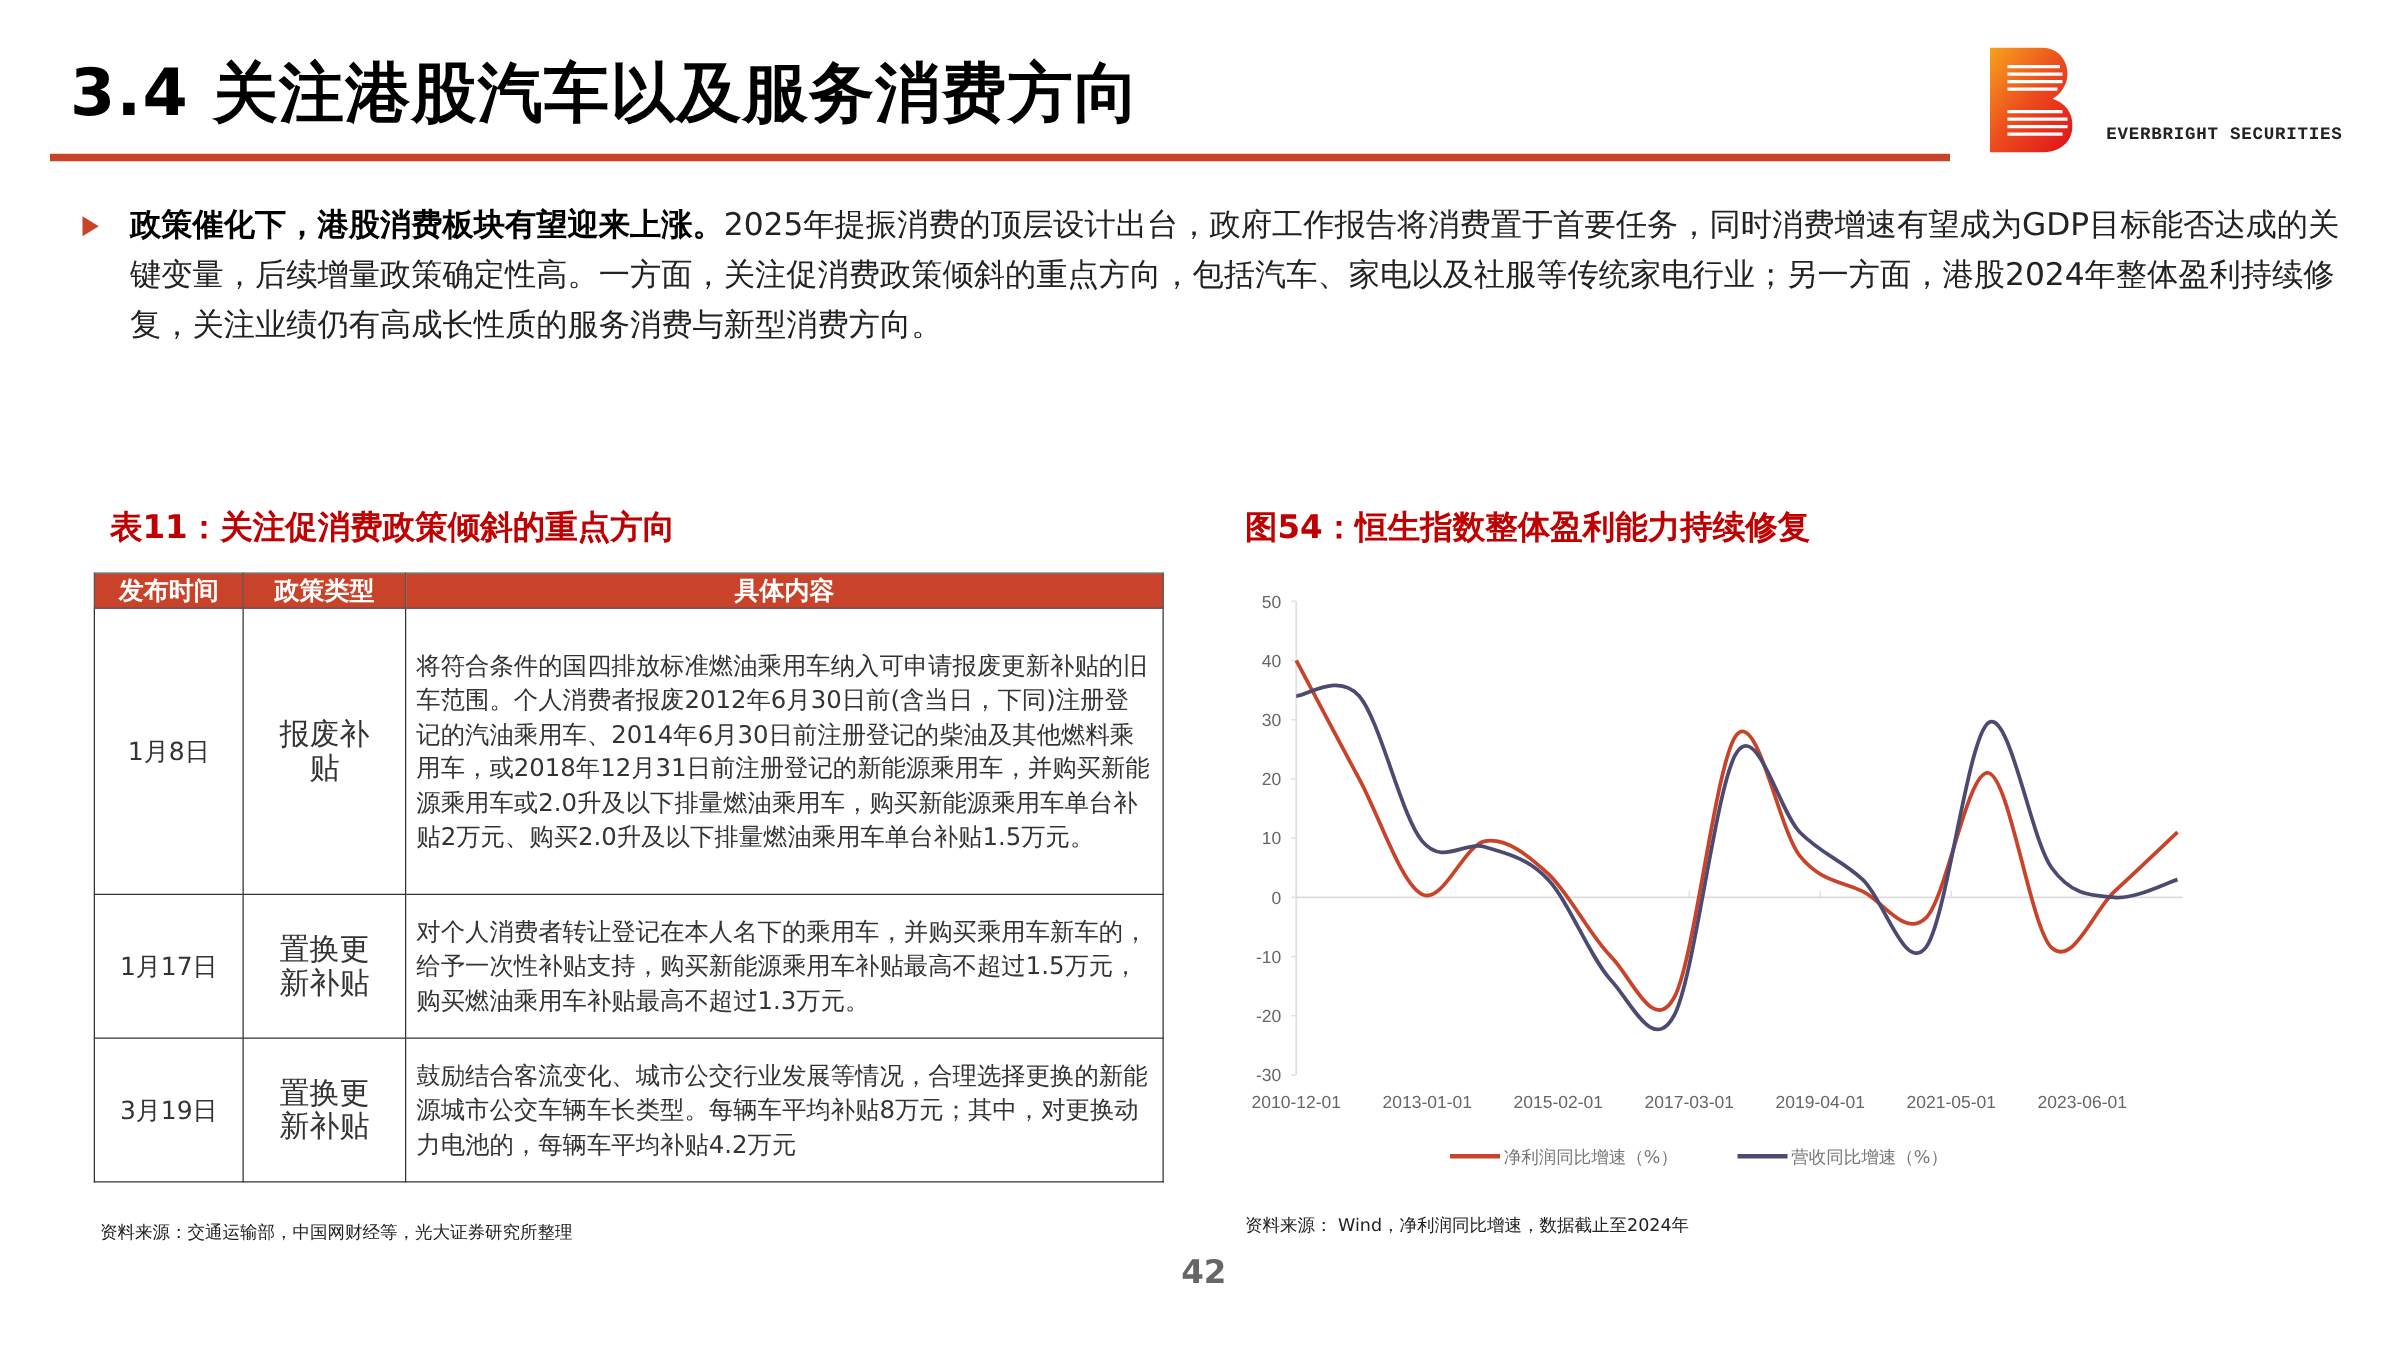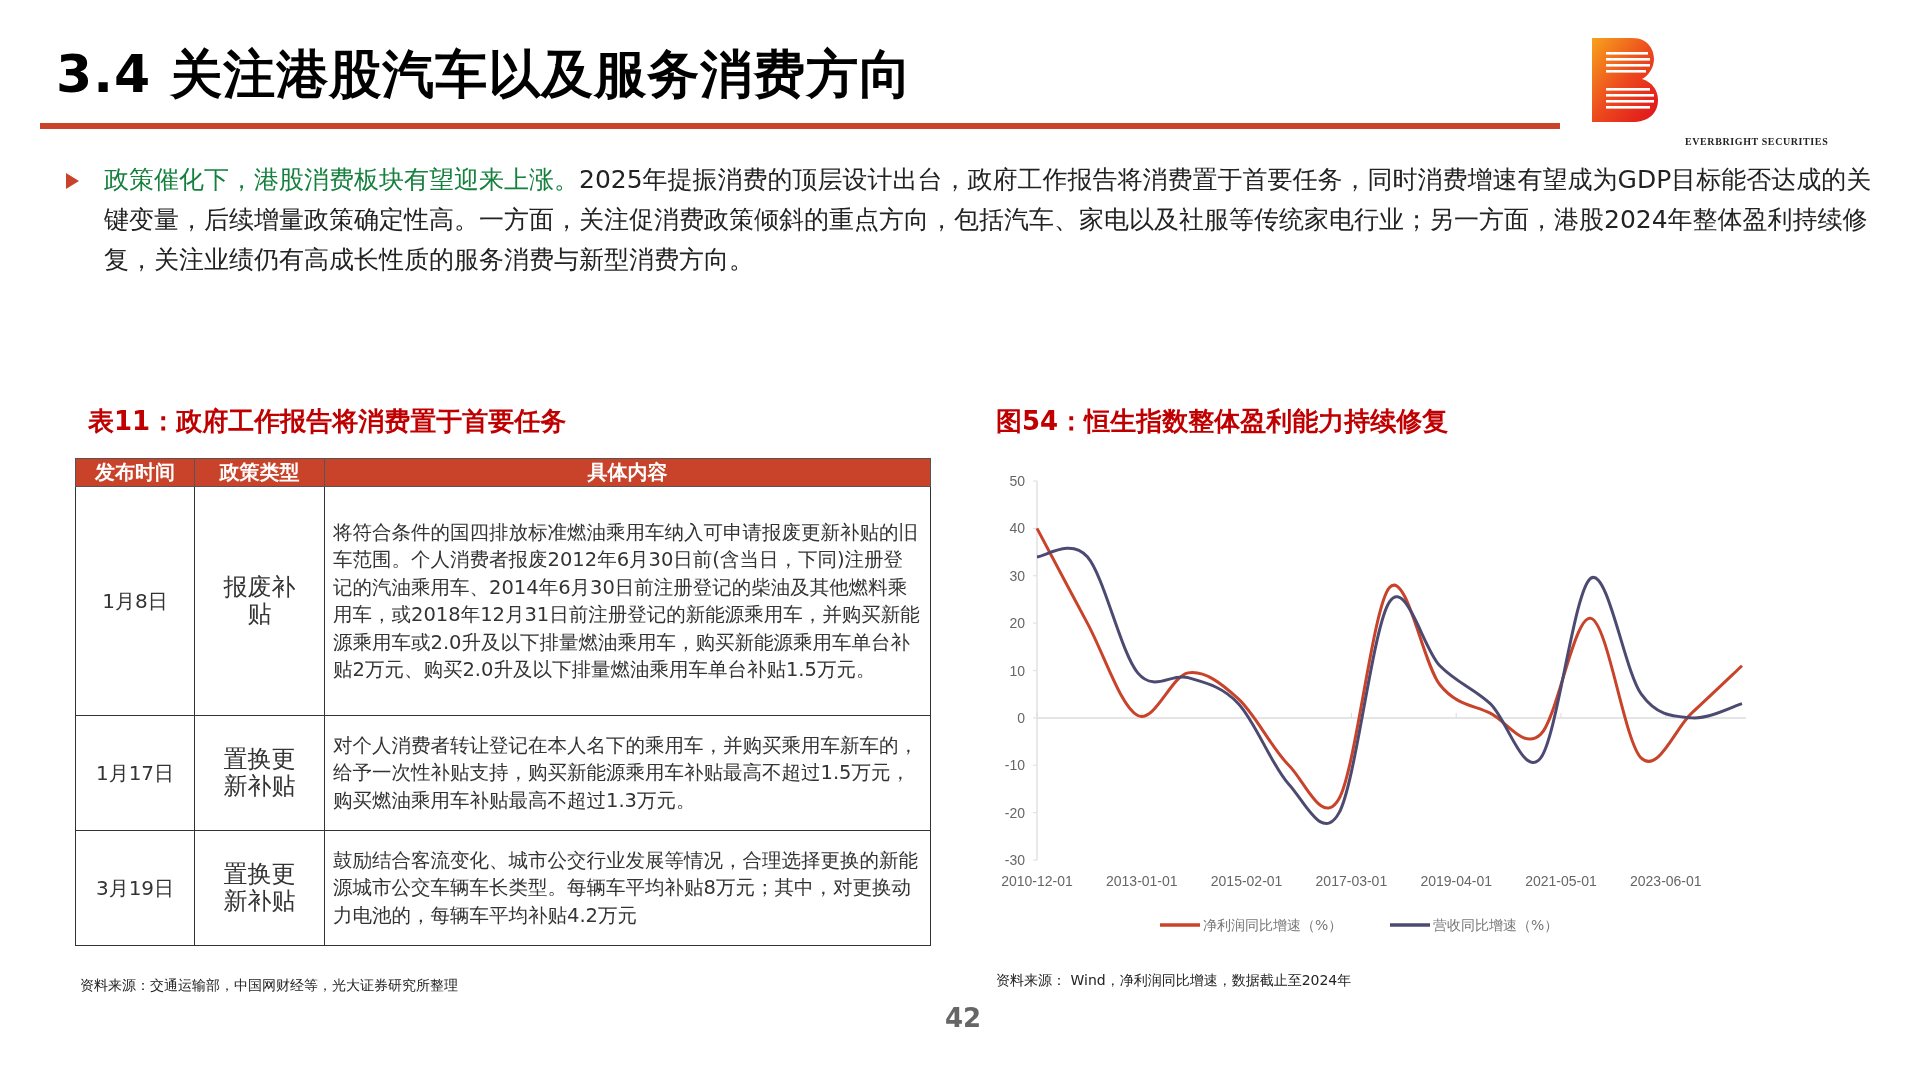--- a/index.html
+++ b/index.html
@@ -14,34 +14,34 @@
   .title-rule {
     position: absolute; left: 40px; top: 123px; width: 1520px; height: 6px; background: #c8432a;
   }
   .logo { position: absolute; left: 1592px; top: 36px; width: 300px; height: 88px; }
   .logo-mark { position: absolute; left: 0; top: 2px; width: 66px; height: 84px; }
   .logo-cn {
     position: absolute; left: 92px; top: 8px; font-size: 42px; font-weight: bold; color: #111;
     letter-spacing: 6px; font-family: "DejaVu Sans", sans-serif;
   }
   .logo-en {
-    position: absolute; left: 93px; top: 64px; font-size: 10px; font-weight: bold; color: #222;
-    letter-spacing: 0.6px; font-family: Liberation Serif, serif; margin-top: 36px;
+    position: absolute; left: 93px; top: 64px; font-size: 14px; font-weight: bold; color: #222;
+    letter-spacing: 0.6px; font-family: Liberation Mono, monospace;
   }
 
   .bullet {
     position: absolute; left: 66px; top: 160px; width: 1820px;
     font-size: 25px; line-height: 40px; color: #222;
   }
   .bullet-arrow {
     position: absolute; left: 0; top: 13px; width: 0; height: 0;
     border-top: 8px solid transparent; border-bottom: 8px solid transparent; border-left: 13px solid #c8432a;
   }
   .bullet-text { margin-left: 38px; }
-  .bullet-text b { font-weight: normal; color: #15803d; }
+  .bullet-text b { font-weight: bold; color: #000000; }
 
   .section-caption {
     position: absolute; font-size: 26px; font-weight: bold; color: #c00000;
   }
 
   .policy-table {
     position: absolute; left: 75px; top: 458px; width: 856px;
     border-collapse: collapse; font-size: 19px; color: #333;
   }
   .policy-table th {
@@ -86,21 +86,21 @@
     </g>
   </svg>
   <div class="logo-en">EVERBRIGHT SECURITIES</div>
 </div>
 
 <div class="bullet">
   <span class="bullet-arrow"></span>
   <div class="bullet-text"><b>政策催化下，港股消费板块有望迎来上涨。</b><span>2025年提振消费的顶层设计出台，政府工作报告将消费置于首要任务，同时消费增速有望成为GDP目标能否达成的关键变量，后续增量政策确定性高。一方面，关注促消费政策倾斜的重点方向，包括汽车、家电以及社服等传统家电行业；另一方面，港股2024年整体盈利持续修复，关注业绩仍有高成长性质的服务消费与新型消费方向。</span></div>
 </div>
 
-<div class="section-caption" style="left:88px; top:404px;">表11：政府工作报告将消费置于首要任务</div>
+<div class="section-caption" style="left:88px; top:404px;">表11：关注促消费政策倾斜的重点方向</div>
 
 <table class="policy-table">
   <thead>
     <tr>
       <th style="width:119px">发布时间</th>
       <th style="width:130px">政策类型</th>
       <th>具体内容</th>
     </tr>
   </thead>
   <tbody>

